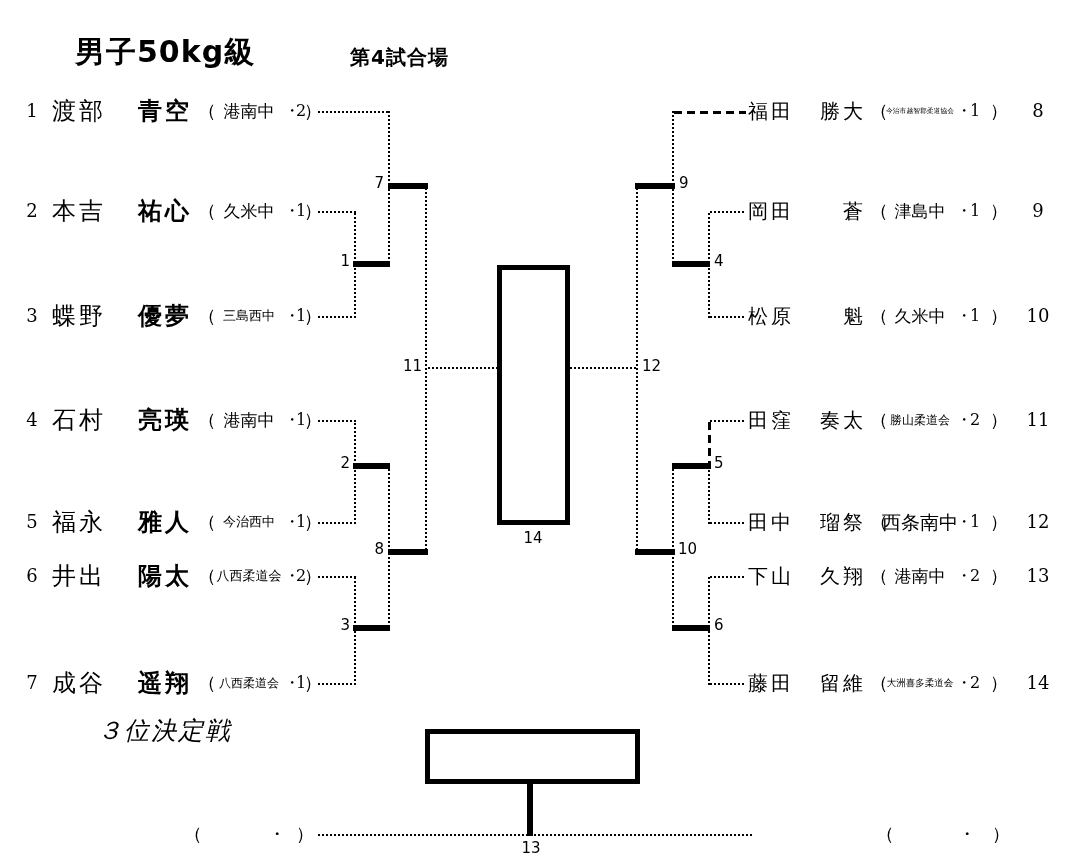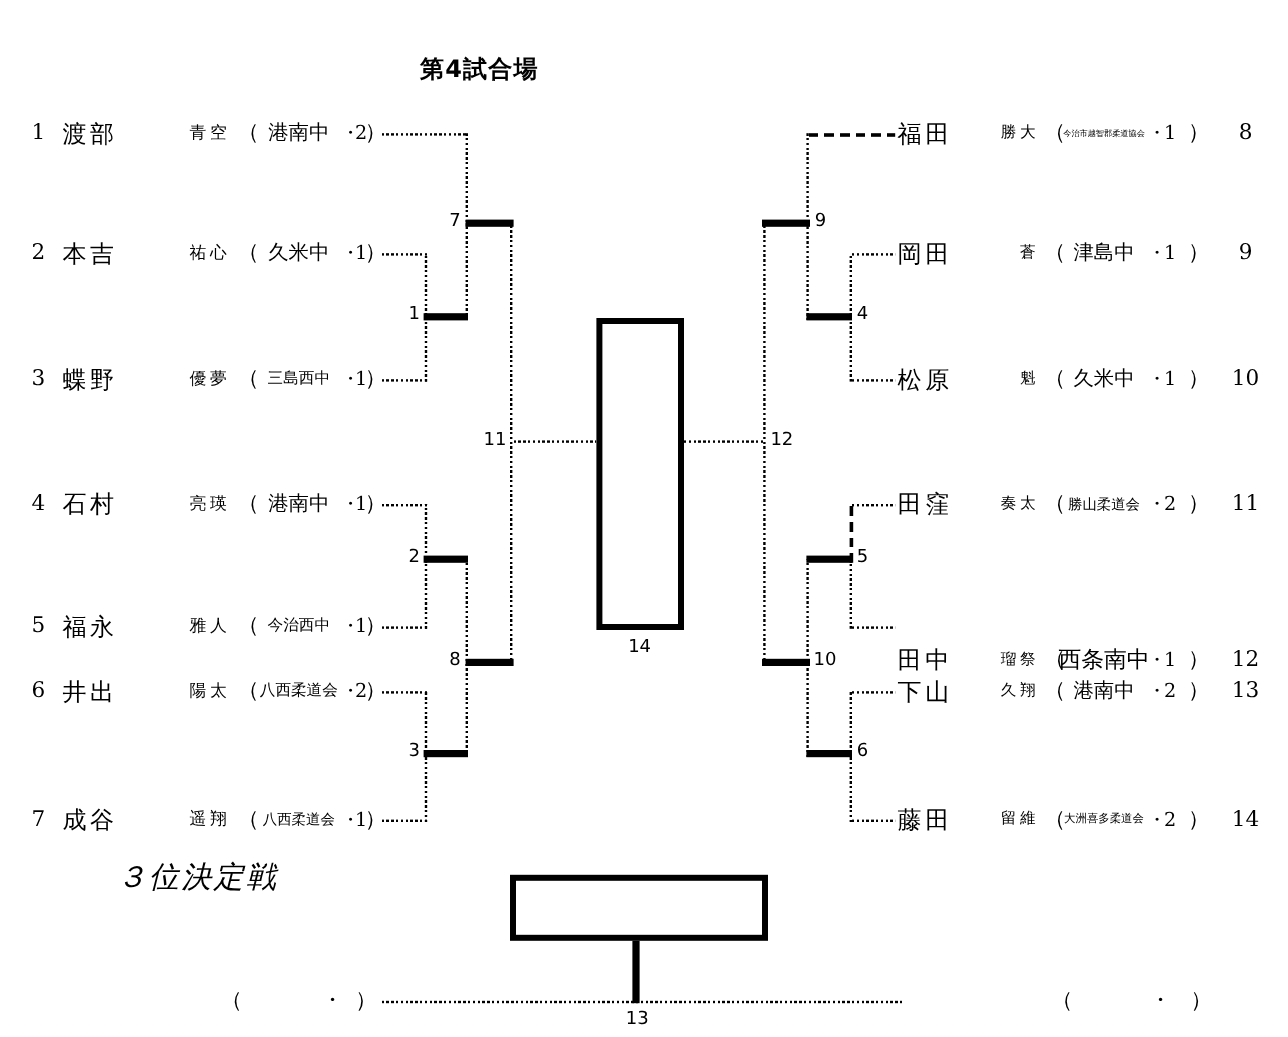--- a/index.html
+++ b/index.html
@@ -7,30 +7,30 @@
          font-family:"DejaVu Serif","Liberation Serif",serif;color:#000;}
   
   .title{position:absolute;left:75px;top:32px;font-family:"DejaVu Sans","Liberation Sans",sans-serif;
          font-weight:bold;font-size:30px;letter-spacing:1px;}
   .venue{position:absolute;left:350px;top:44px;font-family:"DejaVu Sans","Liberation Sans",sans-serif;
          font-weight:bold;font-size:20px;letter-spacing:1px;}
   
   .row{position:absolute;left:0;top:0;width:1073px;height:28px;line-height:28px;}
   .row span{position:absolute;display:block;height:28px;line-height:28px;white-space:nowrap;}
   .seed {left:22px;width:20px;text-align:center;font-size:18px;}
-  .fam  {left:52px;font-size:20px;letter-spacing:3px;}
-  .giv  {left:130px;width:62px;text-align:right;font-size:14px;letter-spacing:3px;}
+  .fam  {left:52px;font-size:24px;letter-spacing:3px;}
+  .giv  {left:130px;width:62px;text-align:right;font-size:24px;letter-spacing:3px;font-weight:bold;}
   .po   {left:198px;font-size:18px;}
   .club {left:210px;width:78px;text-align:center;font-size:17px;}
   .dotc {left:284px;font-size:16px;}
   .grade{left:294px;width:14px;text-align:center;font-size:16px;}
   .pc   {left:304px;font-size:18px;}
   .seedR{left:1022px;width:32px;text-align:center;font-size:18px;}
   .famR {left:748px;font-size:20px;letter-spacing:3px;text-align:center;}
-  .givR {left:800px;width:66px;text-align:right;font-size:13px;letter-spacing:3px;}
+  .givR {left:800px;width:66px;text-align:right;font-size:20px;letter-spacing:3px;}
   .poR  {left:870px;font-size:18px;}
   .clubR{left:882px;width:76px;text-align:center;font-size:17px;}
   .dotR {left:956px;font-size:16px;}
   .gradeR{left:968px;width:14px;text-align:center;font-size:16px;}
   .pcR  {left:990px;font-size:18px;}
   
   .hd,.vd,.hda,.vda,.bar,.thickv{position:absolute;}
   .hd {height:2px;background:repeating-linear-gradient(90deg,#000 0 2px,transparent 2px 4px);}
   .vd {width:2px;background:repeating-linear-gradient(0deg,#000 0 2px,transparent 2px 4px);}
   .hda{height:3px;background:repeating-linear-gradient(90deg,#000 0 8px,transparent 8px 13px);}
@@ -41,20 +41,21 @@
   .mnum{position:absolute;height:17px;line-height:17px;font-family:"DejaVu Sans","Liberation Sans",sans-serif;
         font-size:15px;}
   .thirdlabel{position:absolute;left:97px;top:714px;font-size:25px;letter-spacing:2px;font-style:italic;}
   .ph span{position:absolute;display:block;height:28px;line-height:28px;font-size:18px;}
 </style>
 </head>
 <body>
 
 <div id="sheet">
 
+  <div class="title">男子50kg級</div>
   <div class="venue">第4試合場</div>
 
   <div class="row" style="top:97px">
     <span class="seed">1</span>
     <span class="fam">渡部</span>
     <span class="giv">青空</span>
     <span class="po">（</span>
     <span class="club" style="font-size: 17px;">港南中</span>
     <span class="dotc">・</span>
     <span class="grade">2</span>
@@ -154,21 +155,21 @@
   <div class="row" style="top:406px">
     <span class="famR">田窪</span>
     <span class="givR">奏太</span>
     <span class="poR">（</span>
     <span class="clubR" style="font-size: 12px;">勝山柔道会</span>
     <span class="dotR">・</span>
     <span class="gradeR">2</span>
     <span class="pcR">）</span>
     <span class="seedR">11</span>
   </div>
-  <div class="row" style="top:536px">
+  <div class="row" style="top:508px">
     <span class="famR">田中</span>
     <span class="givR">瑠祭</span>
     <span class="poR">（</span>
     <span class="clubR" style="font-size: 19px;">西条南中</span>
     <span class="dotR">・</span>
     <span class="gradeR">1</span>
     <span class="pcR">）</span>
     <span class="seedR">12</span>
   </div>
   <div class="row" style="top:562px">

